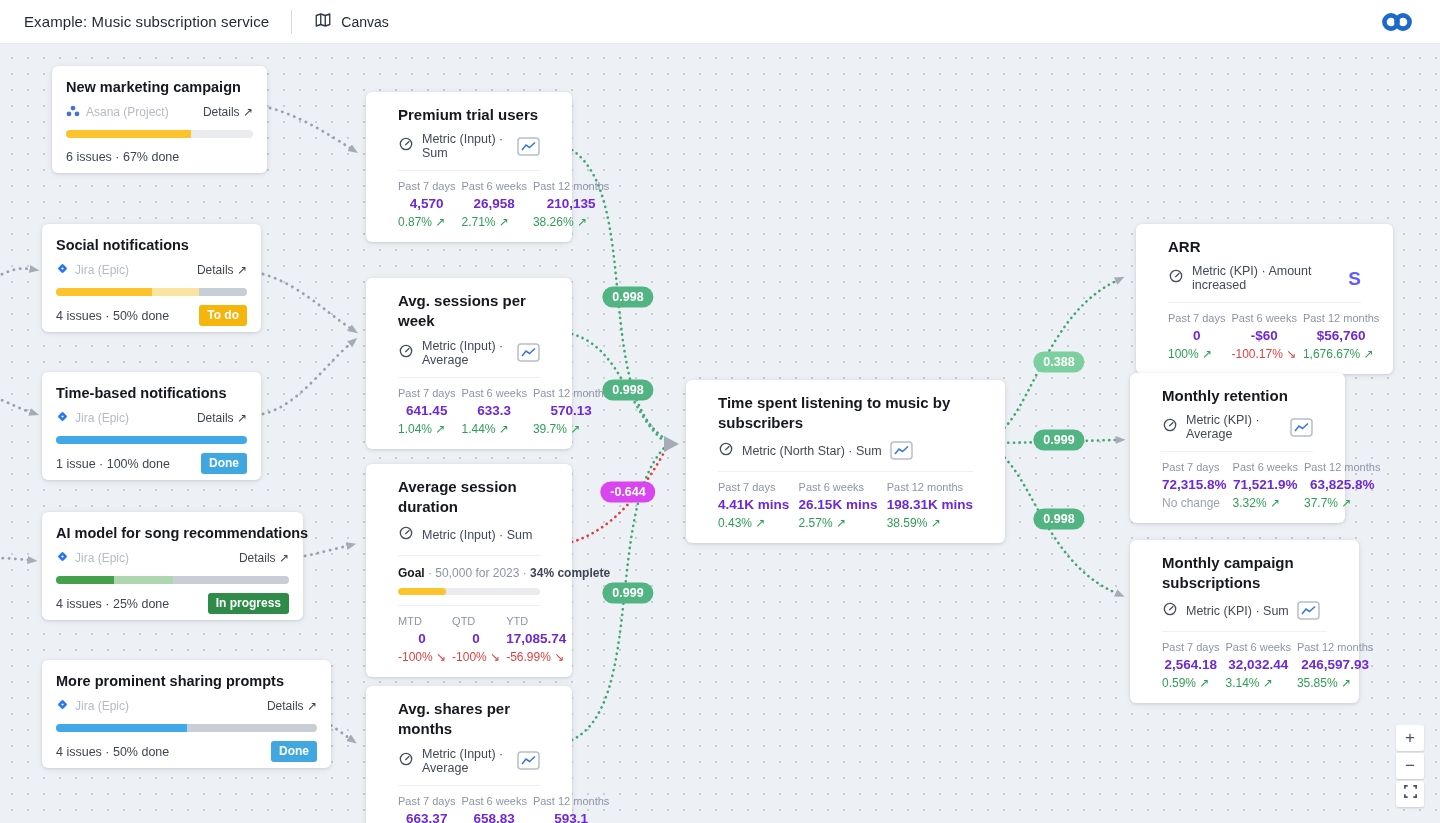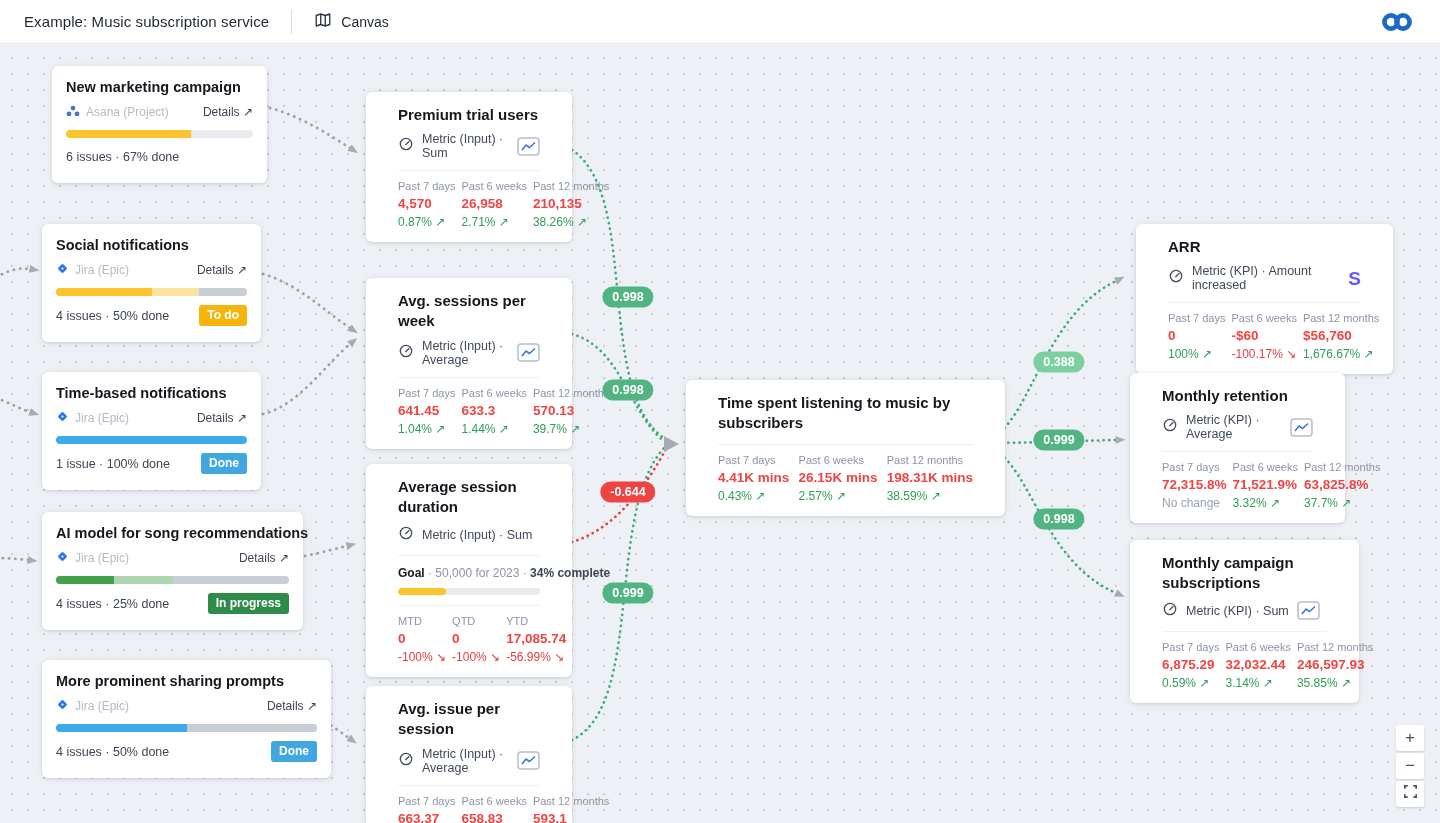--- a/index.html
+++ b/index.html
@@ -20,21 +20,21 @@
                background-color:#edf0f4;
                background-image:radial-gradient(#c9cdd6 1px, transparent 1.2px);
                background-size:16px 16px; background-position:4px 6px; }
   svg.edges { position:absolute; left:0; top:0; width:1440px; height:823px; z-index:1; pointer-events:none; }
 
   
   .card { position:absolute; background:#fff; border-radius:6px; z-index:2;
           box-shadow:0 1px 3px rgba(25,35,60,.12), 0 1px 8px rgba(25,35,60,.06); }
 
   
-  .work { padding:13px 14px 16px; }
+  .work { padding:13px 14px 6px; }
   .wtitle { font-size:14.5px; font-weight:700; color:#15181e; margin-bottom:8px; white-space:nowrap; }
   .wrow { display:flex; align-items:center; justify-content:space-between; margin-bottom:9px; }
   .src { display:flex; align-items:center; gap:6px; }
   .srctext { font-size:12px; color:#b4bbc7; }
   .details { font-size:12px; color:#3d4654; cursor:pointer; }
   .pbar { width:100%; height:8px; border-radius:4px; background:#e9ebef; overflow:hidden; display:flex; margin-bottom:9px; }
   .pbar span { height:100%; display:block; }
   .wfoot { display:flex; align-items:center; justify-content:space-between; min-height:20px; }
   .wmeta { font-size:12.5px; color:#3d4654; }
   .badge { font-size:12px; font-weight:700; color:#fff; padding:3px 8px 4px; border-radius:3px; }
@@ -44,37 +44,37 @@
 
   
   .metric { padding:13px 32px 13px; }
   .mtitle { font-size:15px; font-weight:700; color:#15181e; line-height:1.35; margin-bottom:7px; }
   .mtype { display:flex; align-items:center; gap:8px; }
   .mtype-text { font-size:12.5px; color:#414a59; }
   .chart-icon { display:inline-flex; cursor:pointer; }
   .stripe { font-size:19px; font-weight:700; color:#635bff; line-height:1; margin-left:2px; }
   .mcols { display:flex; justify-content:space-between; gap:6px; border-top:1px solid #eef0f4; margin-top:10px; padding-top:9px; }
   .mlabel { font-size:11px; color:#8b94a8; margin-bottom:4px; white-space:nowrap; }
-  .mvalue { font-size:13.5px; font-weight:700; color:#ef4444; margin-bottom:4px; white-space:nowrap; }
+  .mvalue { font-size:13.5px; font-weight:700; color:#6d28d9; margin-bottom:4px; white-space:nowrap;text-align:center; }
   .mdelta { font-size:12px; white-space:nowrap; }
   .mdelta.up { color:#2f9e55; }
   .mdelta.down { color:#e14141; }
   .mdelta.neutral { color:#9aa3b2; }
   .goalrow { border-top:1px solid #eef0f4; margin-top:10px; padding-top:10px; font-size:12px; color:#8b94a8; margin-bottom:8px; white-space:nowrap; }
   .goal-label { color:#15181e; font-weight:700; }
   .goal-complete { color:#3d4654; font-weight:600; }
   .goalbar { width:100%; height:7px; border-radius:4px; background:#e9ebef; overflow:hidden; }
   .goalbar span { display:block; height:100%; width:34%; background:#fcc32c; border-radius:4px; }
 
   
   .pill { position:absolute; transform:translate(-50%,-50%); z-index:3; color:#fff; font-weight:700;
           font-size:12.5px; padding:3px 10px 4px; border-radius:11px; }
   .pill.green { background:#53b483; }
   .pill.lightgreen { background:#7ccf9f; }
-  .pill.red { background:#ef4444; }
+  .pill.red { background:#d946ef; }
 
   
   .controls { position:absolute; right:16px; bottom:16px; z-index:5; display:flex; flex-direction:column; gap:2px; }
   .ctrl { width:28px; height:26px; background:#fff; border:none; box-shadow:0 1px 2px rgba(25,35,60,.18);
           border-radius:2px; display:flex; align-items:center; justify-content:center; cursor:pointer;
           font-size:17px; color:#4a5260; font-family:"Liberation Sans",sans-serif; }
 </style>
 </head>
 <body>
 
@@ -350,21 +350,21 @@
       </div>
     <div>
         <div class="mlabel">YTD</div>
         <div class="mvalue">17,085.74</div>
         <div class="mdelta down">-56.99% ↘</div>
       </div>
   </div>
 </div>
 
 <div class="card metric" style="left:366px;top:686px;width:206px">
-  <div class="mtitle">Avg. issue per session</div>
+  <div class="mtitle">Avg. shares per months</div>
   <div class="mtype">
     <span><svg width="16" height="16" viewBox="0 0 24 24" fill="none" stroke="#444c5c" stroke-width="2">
           <circle cx="12" cy="12" r="8.5"></circle>
           <path d="M11 13.5 L17 8"></path>
         </svg></span>
     <span class="mtype-text">Metric (Input)  ·  Average</span>
     <span class="chart-icon">
         <svg width="23" height="19" viewBox="0 0 23 19">
           <rect x="1" y="1" width="21" height="17" rx="3" fill="none" stroke="#b7bfcc" stroke-width="1.5"></rect>
           <polyline points="5,13 9,8 12.5,10.5 18,5.5" fill="none" stroke="#3c78e0" stroke-width="1.6"></polyline>
@@ -385,20 +385,33 @@
     <div>
         <div class="mlabel">Past 12 months</div>
         <div class="mvalue">593.1</div>
         <div class="mdelta up">33.18% ↗</div>
       </div>
   </div>
 </div>
 
 <div class="card metric" style="left:686px;top:380px;width:319px">
   <div class="mtitle">Time spent listening to music by subscribers</div>
+  <div class="mtype">
+    <span><svg width="16" height="16" viewBox="0 0 24 24" fill="none" stroke="#444c5c" stroke-width="2">
+          <circle cx="12" cy="12" r="8.5"></circle>
+          <path d="M11 13.5 L17 8"></path>
+        </svg></span>
+    <span class="mtype-text">Metric (North Star)  ·  Sum</span>
+    <span class="chart-icon">
+        <svg width="23" height="19" viewBox="0 0 23 19">
+          <rect x="1" y="1" width="21" height="17" rx="3" fill="none" stroke="#b7bfcc" stroke-width="1.5"></rect>
+          <polyline points="5,13 9,8 12.5,10.5 18,5.5" fill="none" stroke="#3c78e0" stroke-width="1.6"></polyline>
+        </svg>
+      </span>
+  </div>
   <div class="mcols">
     <div>
         <div class="mlabel">Past 7 days</div>
         <div class="mvalue">4.41K mins</div>
         <div class="mdelta up">0.43% ↗</div>
       </div>
     <div>
         <div class="mlabel">Past 6 weeks</div>
         <div class="mvalue">26.15K mins</div>
         <div class="mdelta up">2.57% ↗</div>
@@ -485,21 +498,21 @@
     <span class="chart-icon">
         <svg width="23" height="19" viewBox="0 0 23 19">
           <rect x="1" y="1" width="21" height="17" rx="3" fill="none" stroke="#b7bfcc" stroke-width="1.5"></rect>
           <polyline points="5,13 9,8 12.5,10.5 18,5.5" fill="none" stroke="#3c78e0" stroke-width="1.6"></polyline>
         </svg>
       </span>
   </div>
   <div class="mcols">
     <div>
         <div class="mlabel">Past 7 days</div>
-        <div class="mvalue">6,875.29</div>
+        <div class="mvalue">2,564.18</div>
         <div class="mdelta up">0.59% ↗</div>
       </div>
     <div>
         <div class="mlabel">Past 6 weeks</div>
         <div class="mvalue">32,032.44</div>
         <div class="mdelta up">3.14% ↗</div>
       </div>
     <div>
         <div class="mlabel">Past 12 months</div>
         <div class="mvalue">246,597.93</div>

